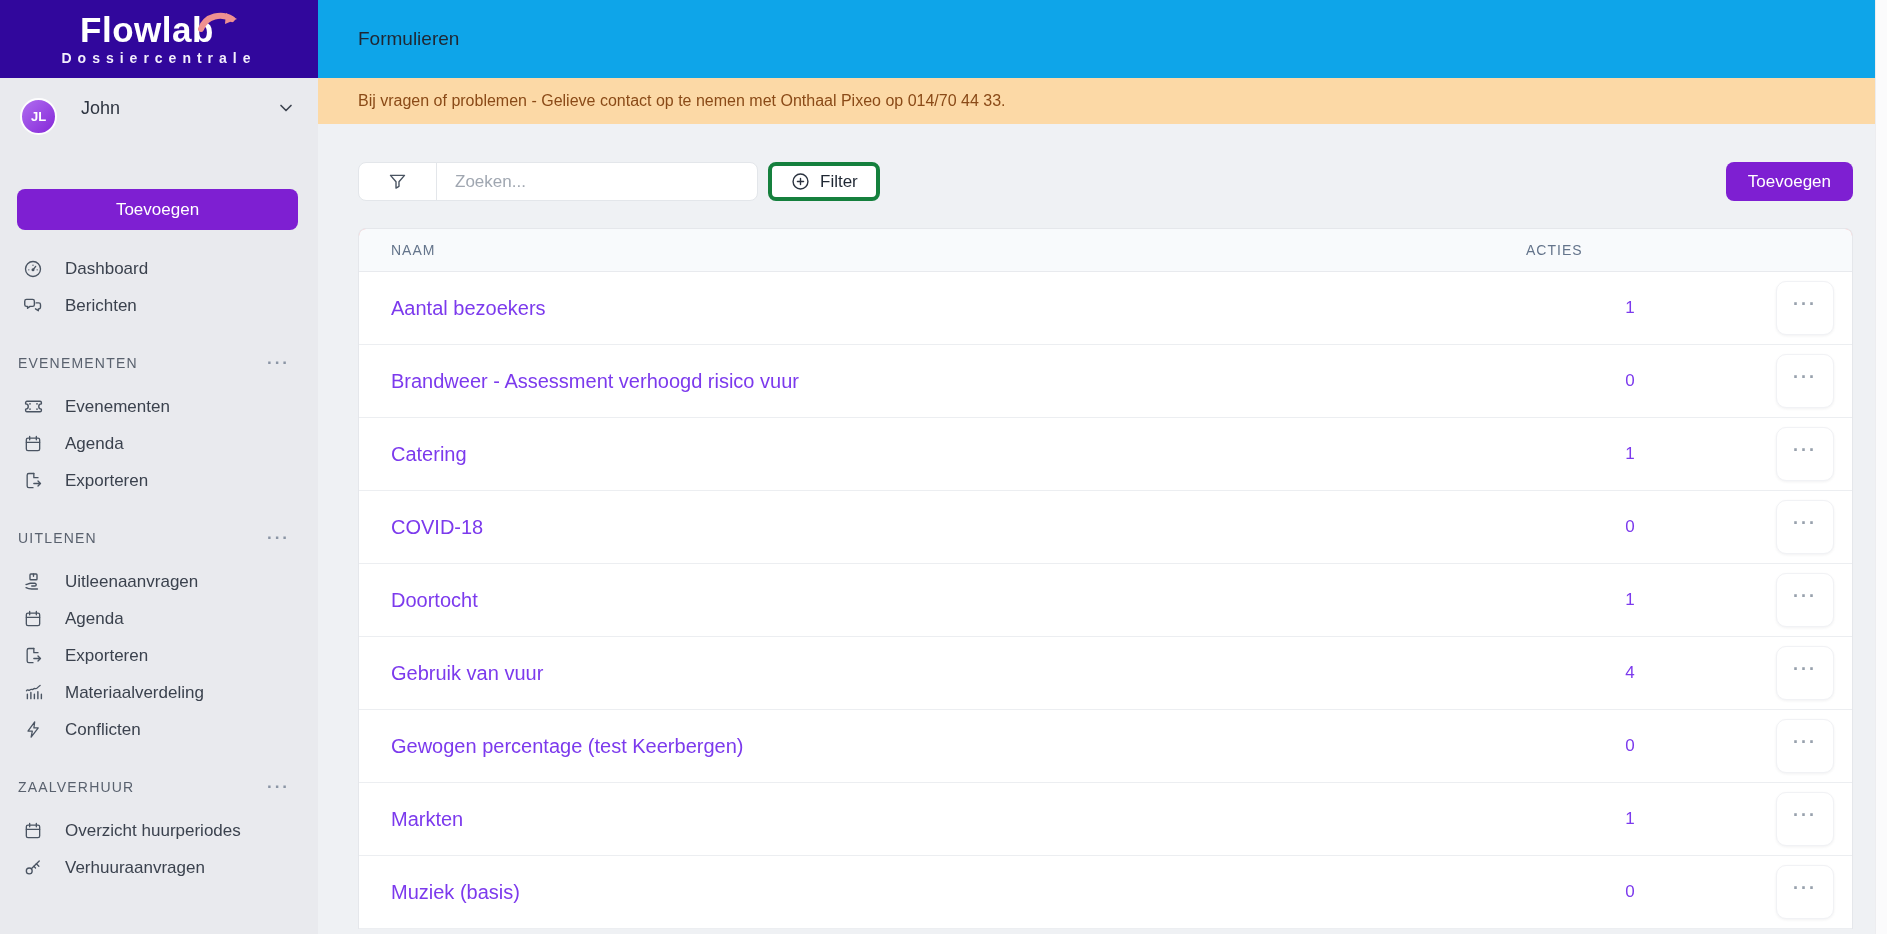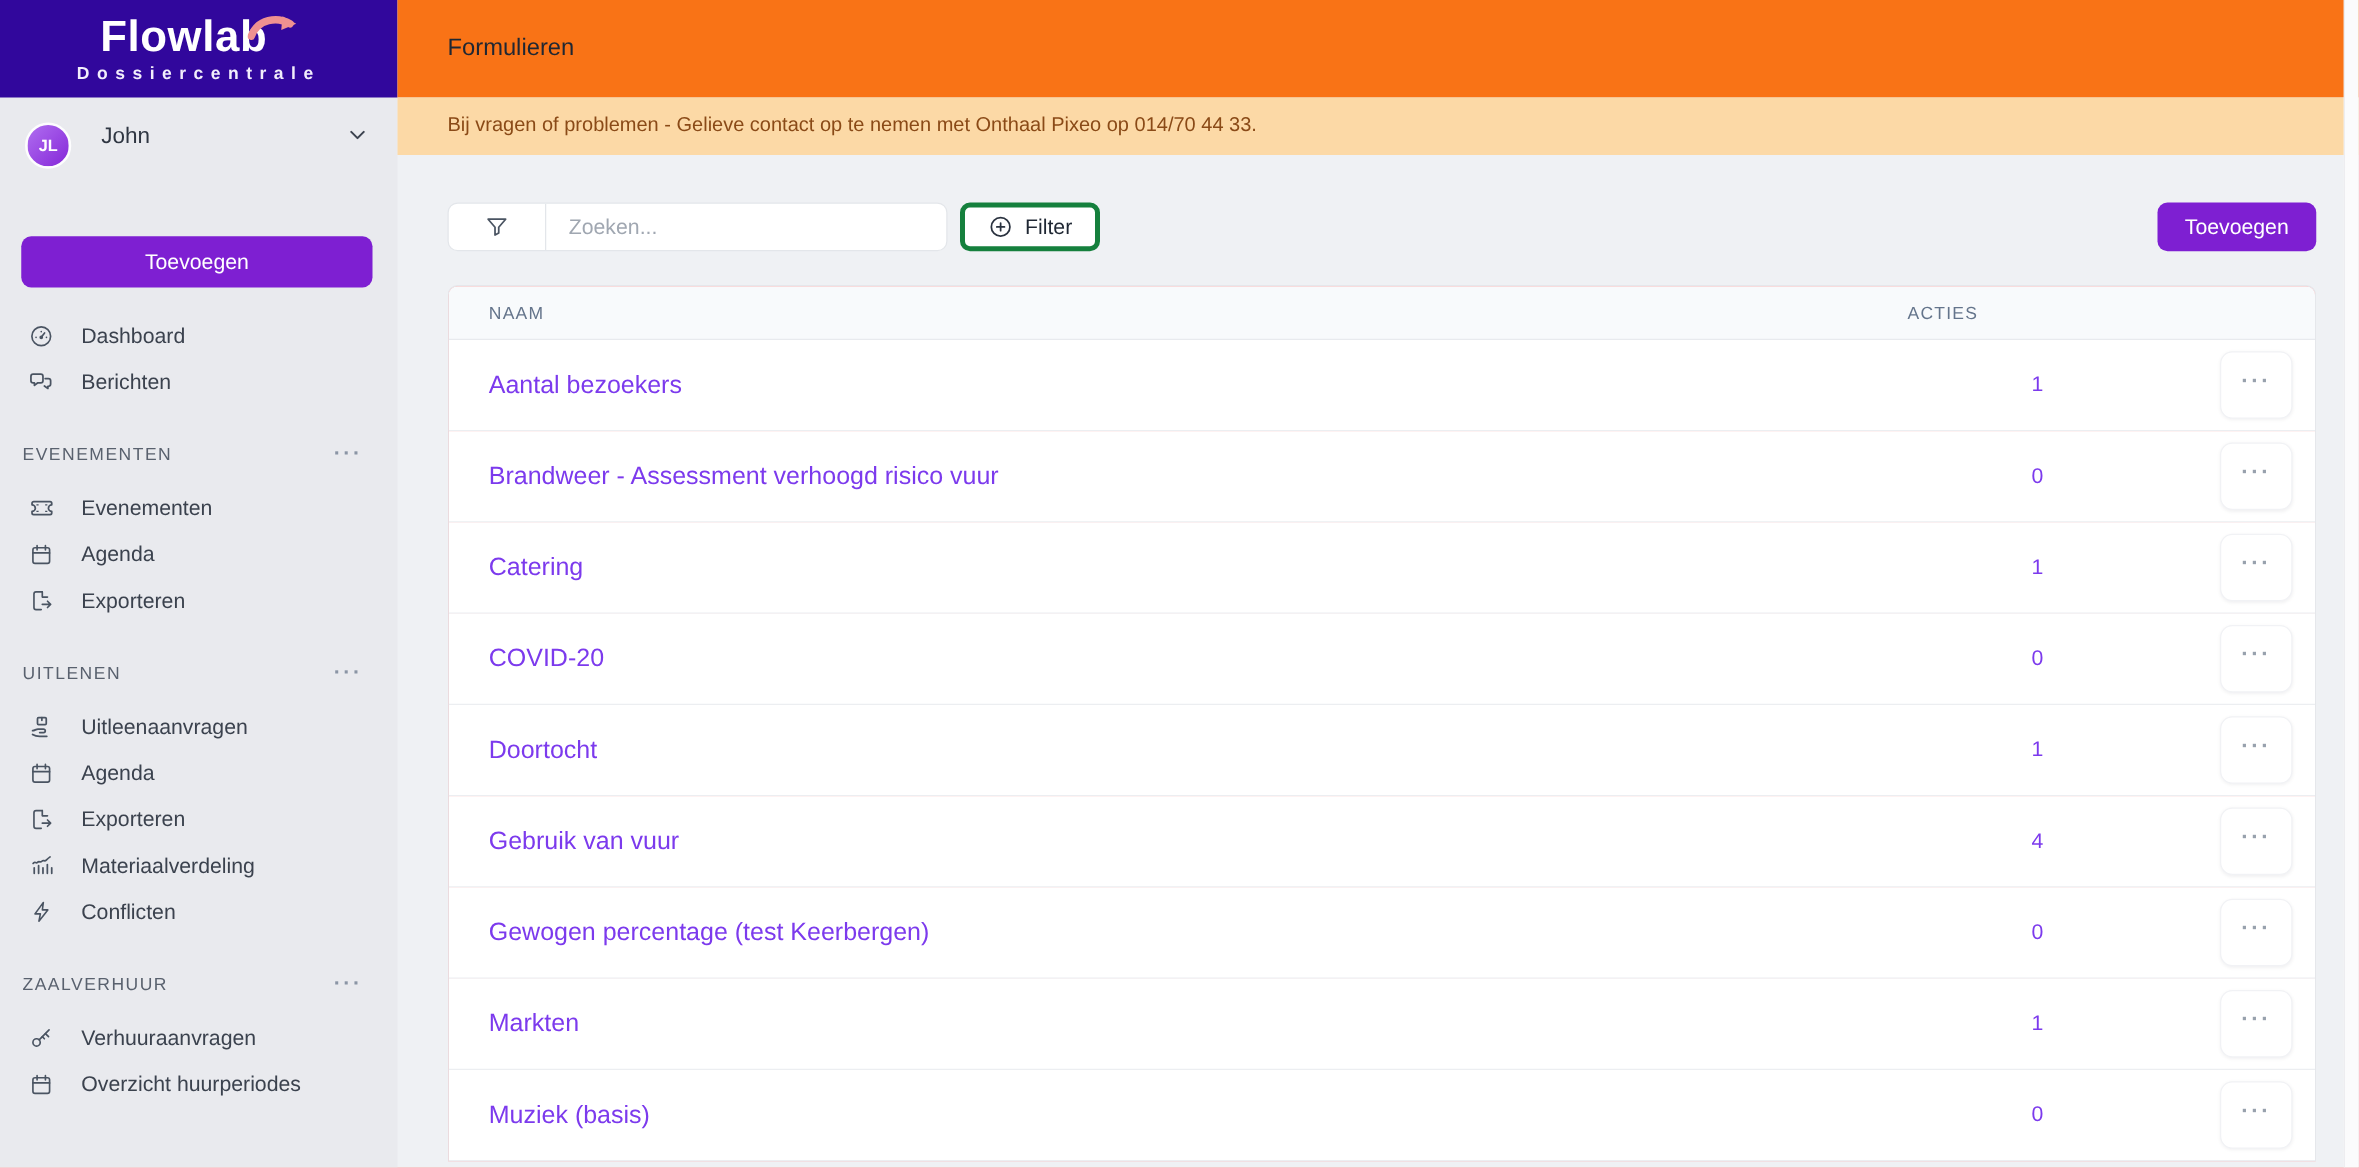--- a/index.html
+++ b/index.html
@@ -50,21 +50,21 @@
   .sec-head {
     height:30px; display:flex; align-items:center; justify-content:space-between;
     padding:0 28px 0 18px;
   }
   .sec-title { font-size:14px; letter-spacing:1.2px; color:#59616e; font-weight:500; }
   .sec-dots { color:#8b95a5; font-size:17px; font-weight:bold; letter-spacing:2px; cursor:pointer; line-height:10px; }
   .sec-items { margin-top:10px; }
   
   .main { position:absolute; left:318px; top:0; width:1569px; height:934px; }
   .topbar {
-    height:78px; background:#f97316; display:flex; align-items:center; padding-left:40px;
+    height:78px; background:#0ea5e9; display:flex; align-items:center; padding-left:40px;
   }
   .page-title { font-size:19px; font-weight:500; color:#1f2733; }
   .banner {
     height:46px; background:#fcd9a6; display:flex; align-items:center; padding-left:40px;
   }
   .banner-text { font-size:16px; color:#8a4a17; }
   .content { padding:38px 34px 0 40px; }
   .toolbar { display:flex; align-items:center; }
   .search-group {
     width:400px; height:39px; background:#fff; border:1px solid #e3e6ea;
@@ -267,36 +267,36 @@
   </div>
 
   <div class="section">
     <div class="sec-head">
       <span class="sec-title">ZAALVERHUUR</span>
       <span class="sec-dots">···</span>
     </div>
     <div class="sec-items">
       <div class="nav-item">
         <span class="nav-icon">
+          <svg width="20" height="20" viewBox="0 0 24 24" fill="none" stroke="currentColor" stroke-width="1.6" stroke-linecap="round">
+            <rect x="4" y="5" width="16" height="15" rx="2"></rect>
+              <path d="M8 3v4M16 3v4M4 10h16"></path>
+          </svg>
+        </span>
+        <span class="nav-label">Overzicht huurperiodes</span>
+      </div>
+      <div class="nav-item">
+        <span class="nav-icon">
           <svg width="20" height="20" viewBox="0 0 24 24" fill="none" stroke="currentColor" stroke-width="1.6" stroke-linecap="round" stroke-linejoin="round">
             <circle cx="7.5" cy="15.5" r="3.5"></circle>
               <path d="M10 13L19.5 3.5"></path>
               <path d="M16 7l3 3M13 10l2 2"></path>
           </svg>
         </span>
         <span class="nav-label">Verhuuraanvragen</span>
-      </div>
-      <div class="nav-item">
-        <span class="nav-icon">
-          <svg width="20" height="20" viewBox="0 0 24 24" fill="none" stroke="currentColor" stroke-width="1.6" stroke-linecap="round">
-            <rect x="4" y="5" width="16" height="15" rx="2"></rect>
-              <path d="M8 3v4M16 3v4M4 10h16"></path>
-          </svg>
-        </span>
-        <span class="nav-label">Overzicht huurperiodes</span>
       </div>
     </div>
   </div>
 </div>
 
 <div class="main">
   <div class="topbar">
     <span class="page-title">Formulieren</span>
   </div>
 
@@ -347,21 +347,21 @@
         </div>
       </div>
       <div class="t-row">
         <span class="row-name">Catering</span>
         <div class="cell-actions">
           <span class="row-count">1</span>
           <span class="row-menu">···</span>
         </div>
       </div>
       <div class="t-row">
-        <span class="row-name">COVID-20</span>
+        <span class="row-name">COVID-18</span>
         <div class="cell-actions">
           <span class="row-count">0</span>
           <span class="row-menu">···</span>
         </div>
       </div>
       <div class="t-row">
         <span class="row-name">Doortocht</span>
         <div class="cell-actions">
           <span class="row-count">1</span>
           <span class="row-menu">···</span>

